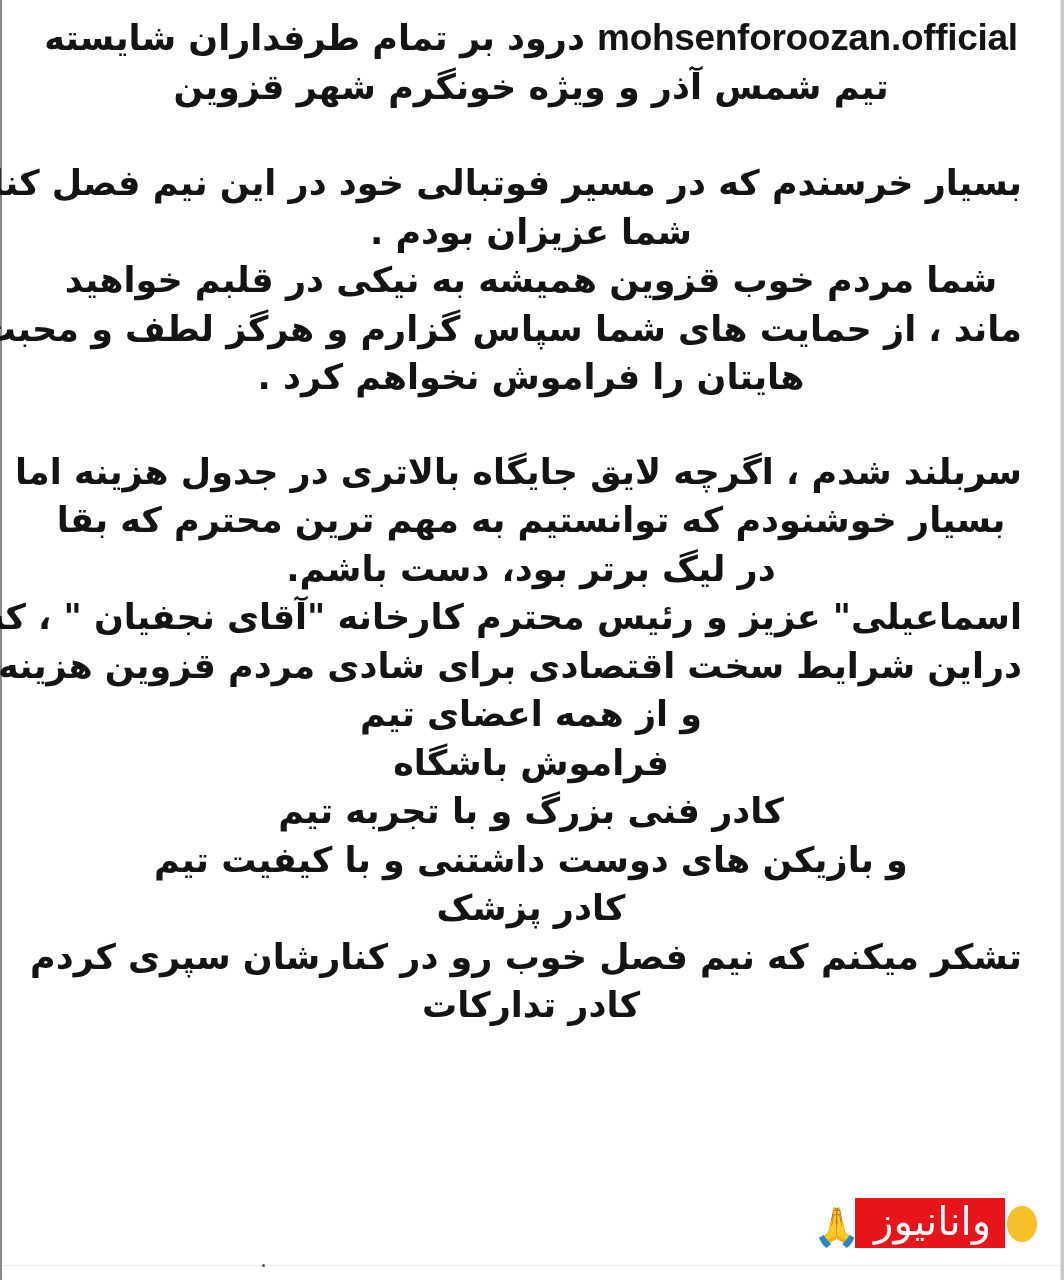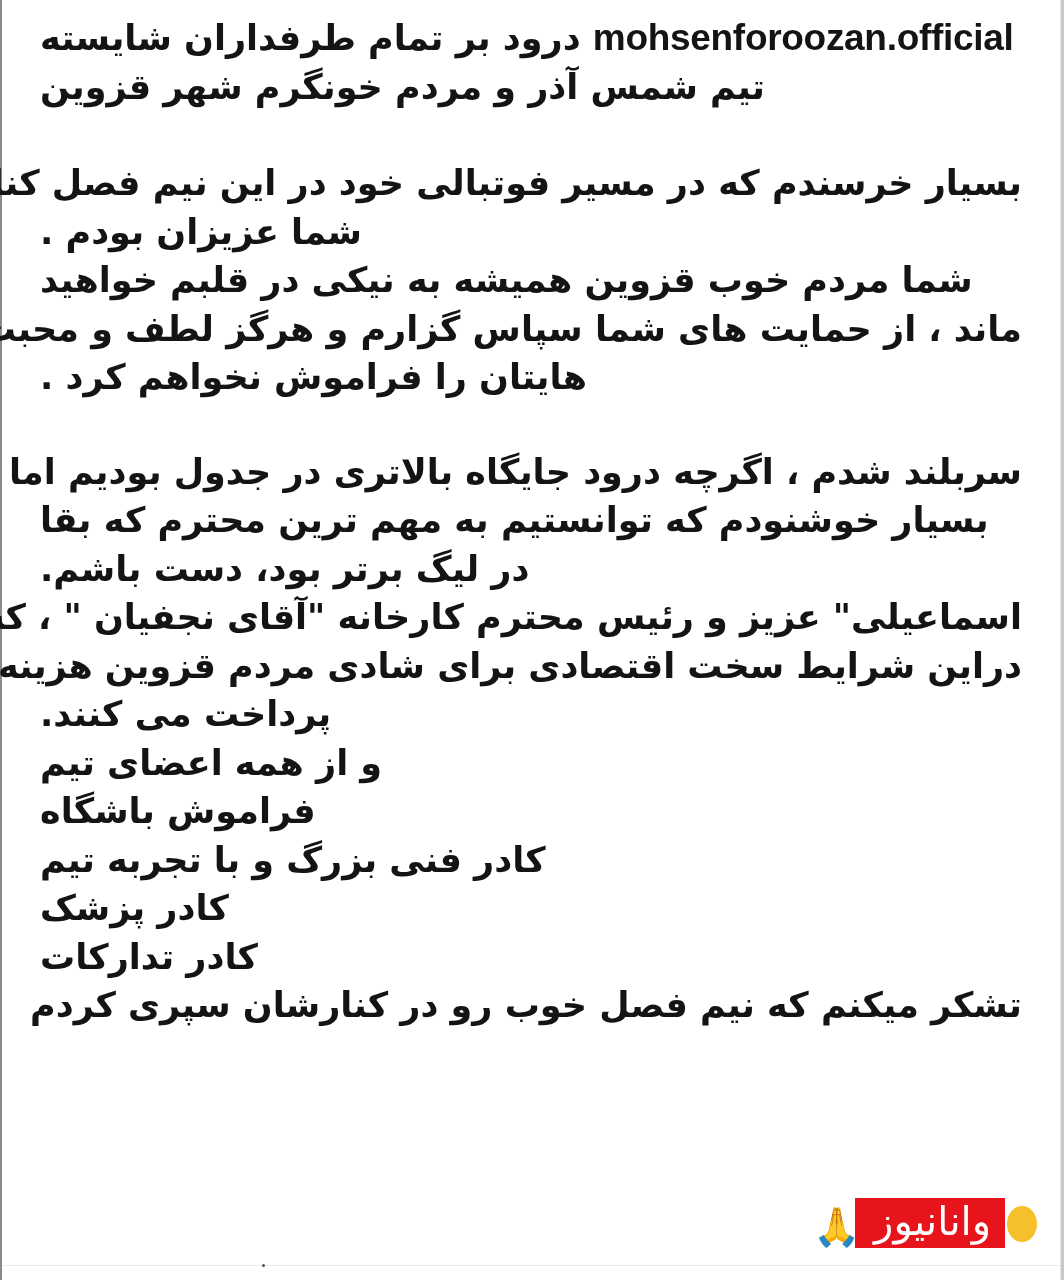--- a/index.html
+++ b/index.html
@@ -22,21 +22,21 @@
       position: absolute; right: 0; top: 0; width: 3px; height: 1280px;
       background: #c8c8c8;
       border-left: 1px solid #e4e4e4;
     }
     .post {
       position: absolute;
       top: 14px;
       right: 42px;
       left: 40px;
       direction: rtl;
-      text-align: left;
+      text-align: center;
       color: #141414;
       font-weight: bold;
       font-size: 35px;
       line-height: 48.5px;
     }
     .line { white-space: nowrap; display: block; }
     .username {
       font-family: "Liberation Sans", sans-serif;
       font-weight: bold;
       font-size: 37px;
@@ -105,48 +105,48 @@
 </head>
 <body>
 
 <div class="frame-left"></div>
 <div class="frame-right"></div>
 
 <div class="post">
 
   <div>
     <span class="line"><span class="username">mohsenforoozan.official</span> <span>درود بر تمام طرفداران شایسته</span></span>
-    <span class="line">تیم شمس آذر و مردم خونگرم شهر قزوین</span>
+    <span class="line">تیم شمس آذر و ویژه خونگرم شهر قزوین</span>
   </div>
 
   <div class="gap"></div>
 
   <div>
     <span class="line">بسیار خرسندم که در مسیر فوتبالی خود در این نیم فصل کنار</span>
     <span class="line">شما عزیزان بودم .</span>
     <span class="line">شما مردم خوب قزوین همیشه به نیکی  در قلبم خواهید</span>
     <span class="line">ماند ، از حمایت های شما سپاس گزارم و  هرگز لطف و محبت</span>
     <span class="line">هایتان را فراموش نخواهم کرد .</span>
   </div>
 
   <div class="gap-sm"></div>
 
   <div>
-    <span class="line">سربلند شدم ، اگرچه درود جایگاه بالاتری در جدول بودیم  اما</span>
+    <span class="line">سربلند شدم ، اگرچه لایق جایگاه بالاتری در جدول هزینه  اما</span>
     <span class="line">بسیار خوشنودم  که  توانستیم به مهم ترین  محترم  که بقا</span>
     <span class="line">در لیگ برتر بود، دست باشم.</span>
     <span class="line">اسماعیلی" عزیز  و رئیس محترم کارخانه "آقای نجفیان " ،  که</span>
     <span class="line">دراین شرایط سخت اقتصادی برای شادی مردم قزوین هزینه</span>
-    <span class="line">پرداخت می کنند.</span>
     <span class="line">و از همه اعضای تیم</span>
     <span class="line">فراموش باشگاه</span>
     <span class="line">کادر فنی بزرگ و با تجربه تیم</span>
+    <span class="line">و بازیکن های دوست داشتنی و با کیفیت تیم</span>
     <span class="line">کادر پزشک</span>
+    <span class="line">تشکر میکنم که نیم فصل خوب رو در کنارشان سپری کردم</span>
     <span class="line">کادر تدارکات</span>
-    <span class="line">تشکر میکنم که نیم فصل خوب رو در کنارشان سپری کردم</span>
   </div>
 </div>
 
 <div class="watermark">
   <span class="wm-emoji-pray">🙏</span>
   <div class="wm-box">
     <span class="wm-text">وانانیوز</span>
   </div>
   <span class="wm-emoji-face"></span>
 </div>

